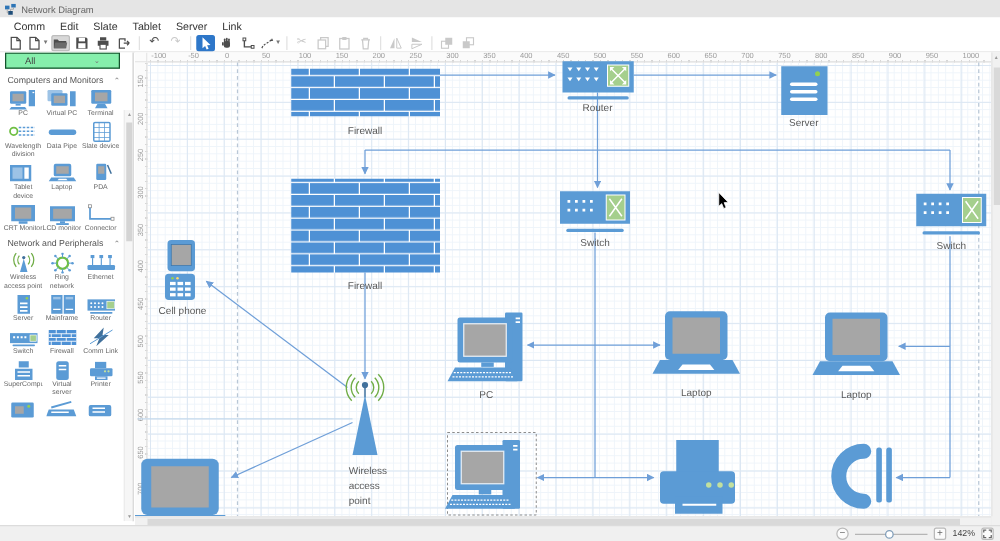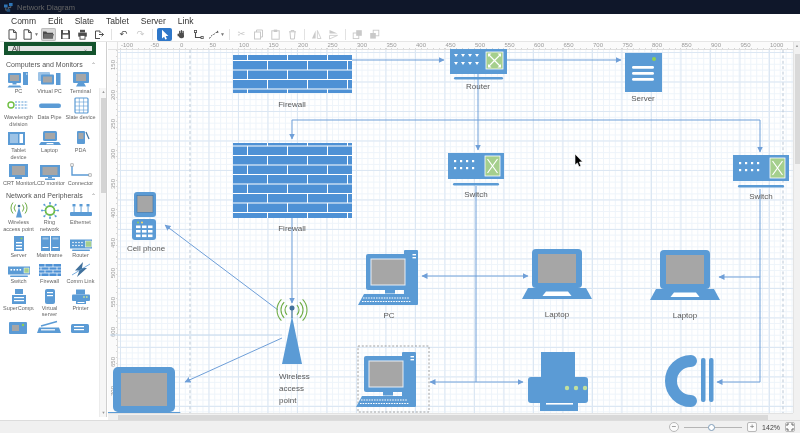--- a/index.html
+++ b/index.html
@@ -1,40 +1,40 @@
 <!DOCTYPE html>
 <html><head>
 <meta charset="utf-8">
 <style>
   *{box-sizing:border-box;margin:0;padding:0}
   body{font-family:"Liberation Sans","DejaVu Sans",sans-serif;background:#ddd}
   #app{position:relative;width:800px;height:433px;background:#fff;overflow:hidden}
 
   
-  .titlebar{position:absolute;left:0;top:0;width:800px;height:14px;background:#0f172a;display:flex;align-items:center;gap:4px;padding-left:4px}
+  .titlebar{position:absolute;left:0;top:0;width:800px;height:14px;background:#e5e5e5;display:flex;align-items:center;gap:4px;padding-left:4px}
   .titlebar .title{font-size:7.5px;color:#666}
 
   
   .menubar{position:absolute;left:0;top:14px;width:800px;height:13px;background:#fff;display:flex;align-items:center;padding-left:5px}
   .menubar span{font-size:8.5px;color:#333;padding:0 6px;cursor:default}
 
   
   .toolbar{position:absolute;left:0;top:27px;width:800px;height:15px;background:#fff;border-bottom:1px solid #e6e6e6;display:flex;align-items:center;padding-left:4px}
   .tbtn{min-width:15px;height:13px;display:flex;align-items:center;justify-content:center;margin:0 1px;border-radius:2px;color:#4d4d4d;font-size:9.5px;line-height:1}
   .tbtn svg{display:block}
   .tbtn.disabled{color:#c9c9c9}
   .tbtn.active{background:#2e77c9;color:#fff}
   .tbtn.pressed{background:#d8d8d8;box-shadow:inset 0 0 0 1px #bdbdbd}
   .tsep{width:1px;height:11px;background:#e2e2e2;margin:0 3px}
   .caret{font-size:5px;color:#777;margin-left:1px}
 
   
   .shapes-panel{position:absolute;left:0;top:42px;width:107px;height:375px;background:#fff;border-right:1px solid #cfcfcf;overflow:hidden}
   .sp-title{font-weight:bold;font-size:9px;color:#333;padding:3px 0 3px 6px}
-  .sp-filter{margin:0 10px 2px 4px;border:4px solid #14532d;height:13px;display:flex;align-items:center;justify-content:space-between;padding:0 4px;font-size:7.5px;color:#444;background:#e5e5e5}
+  .sp-filter{margin:0 10px 2px 4px;border:1px solid #14532d;height:13px;display:flex;align-items:center;justify-content:space-between;padding:0 15px;font-size:7.5px;color:#444;background:#86efac}
   .sp-filter .chev{font-size:6px;color:#777}
   .sp-section{display:flex;justify-content:space-between;align-items:center;padding:4px 10px 2px 6px;font-size:7px;color:#555}
   .sp-section .chev{font-size:6px;color:#888}
   .sp-grid{display:flex;flex-wrap:wrap;padding-left:3px;width:100px}
   .sp-item{width:31px;display:flex;flex-direction:column;align-items:center;margin:1px 0 2px 0}
   .sp-item .icon{height:17px;display:flex;align-items:center;justify-content:center}
   .sp-item .lbl{font-size:5.5px;color:#666;text-align:center;line-height:1.15;max-height:13px;overflow:hidden;width:31px}
   .sp-scroll{position:absolute;right:0;top:46px;width:7px;height:329px;background:#f6f6f6;border-left:1px solid #ececec}
   .sp-scroll .up,.sp-scroll .dn{position:absolute;left:0;width:7px;height:8px;color:#9a9a9a;font-size:4px;text-align:center;line-height:8px}
   .sp-scroll .up{top:0}.sp-scroll .dn{bottom:0}

